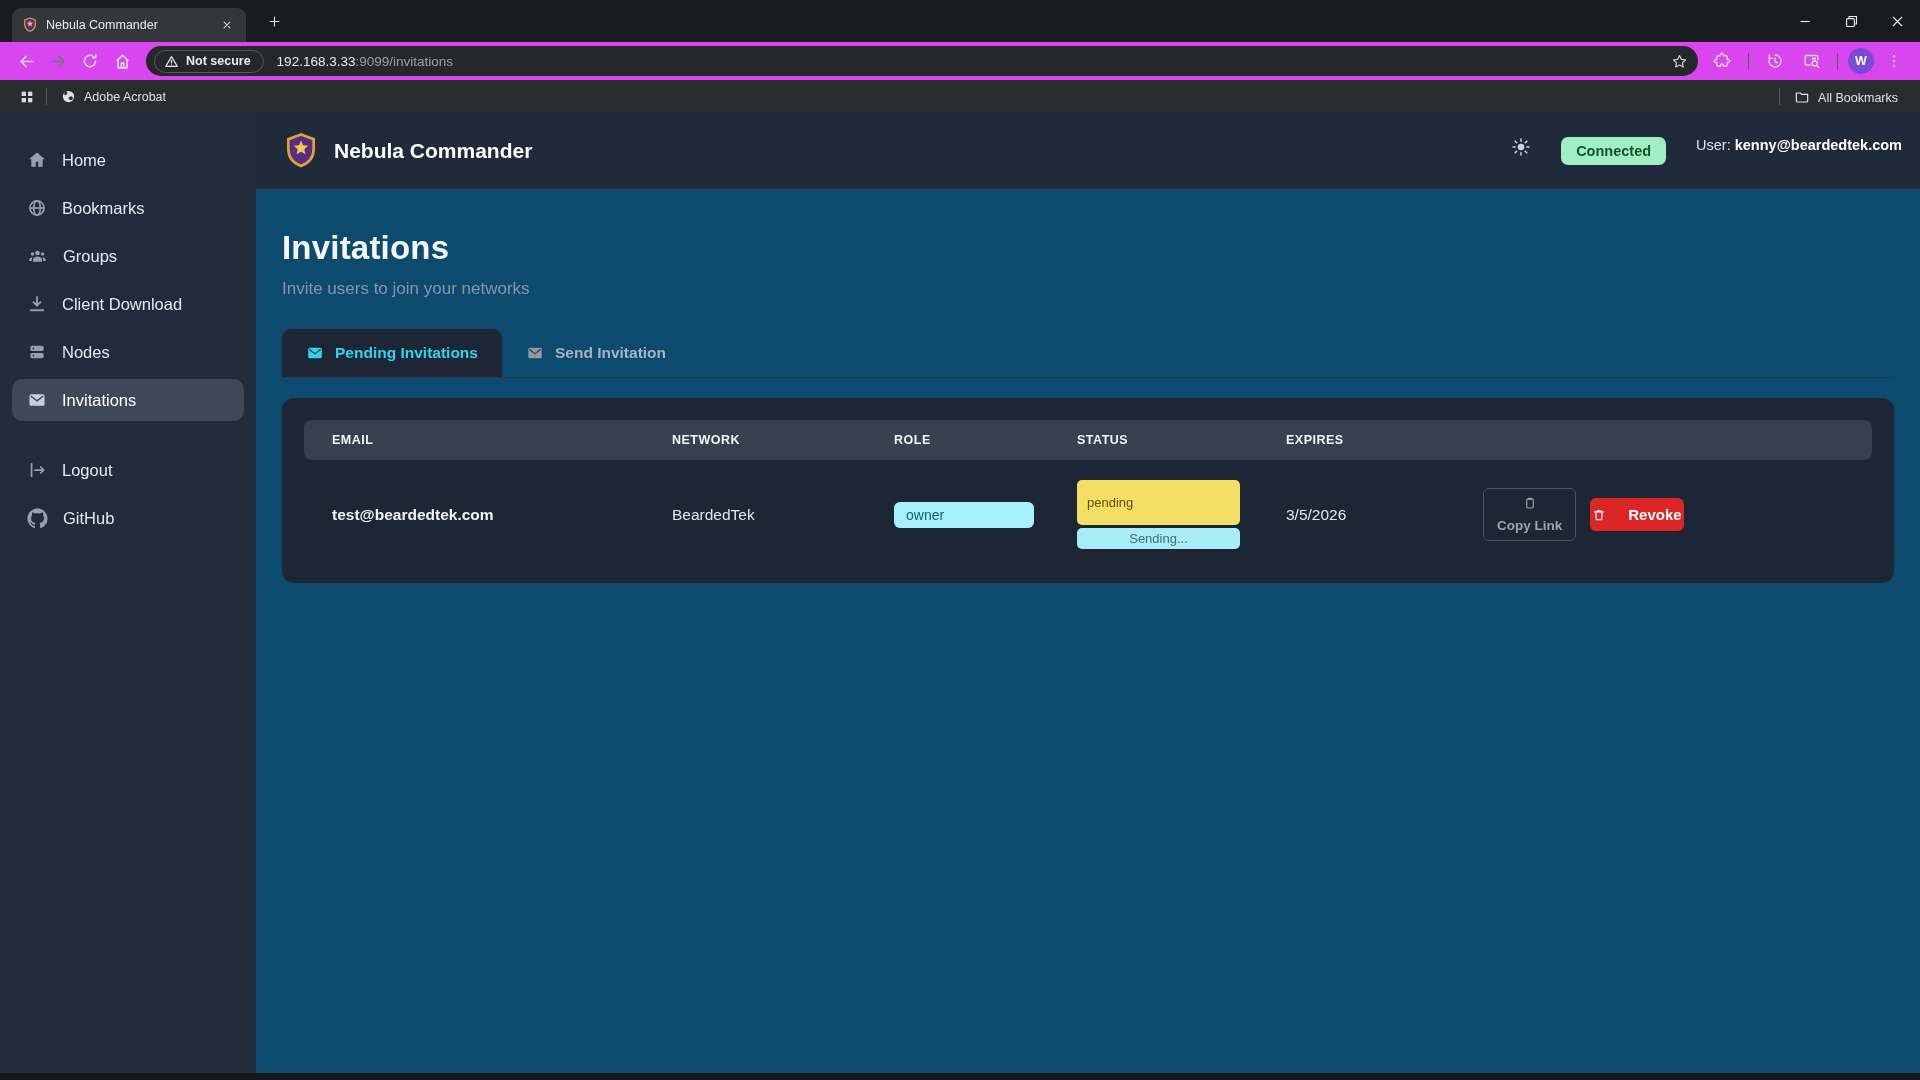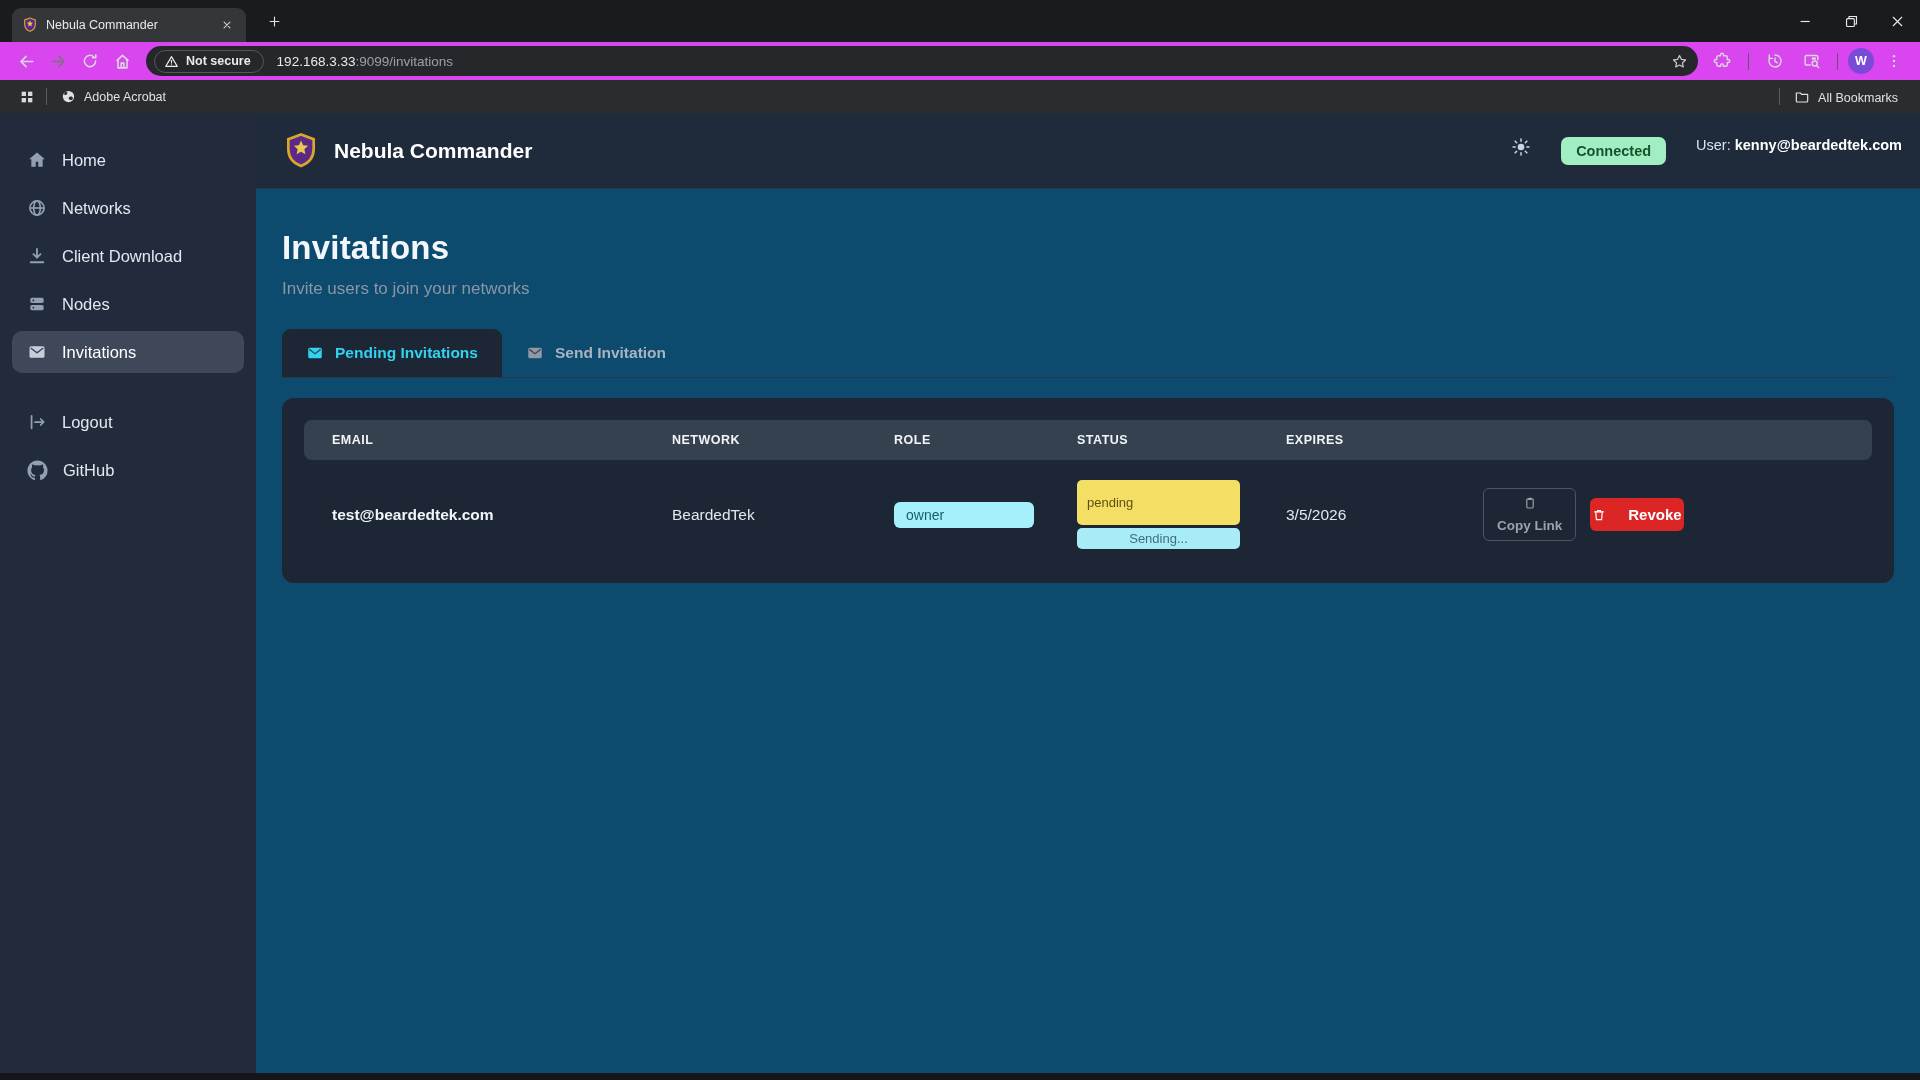--- a/index.html
+++ b/index.html
@@ -401,21 +401,29 @@
           </svg>
         </span>
       <span>Home</span>
     </div>
     <div class="nav-item">
       <span class="nico">
           <svg width="20" height="20">
             <use href="#i-globe"></use>
           </svg>
         </span>
-      <span>Networks</span>
+      <span>Bookmarks</span>
+    </div>
+    <div class="nav-item">
+      <span class="nico">
+          <svg width="21" height="21">
+            <use href="#i-users"></use>
+          </svg>
+        </span>
+      <span>Groups</span>
     </div>
     <div class="nav-item">
       <span class="nico">
           <svg width="20" height="20">
             <use href="#i-download"></use>
           </svg>
         </span>
       <span>Client Download</span>
     </div>
     <div class="nav-item">

